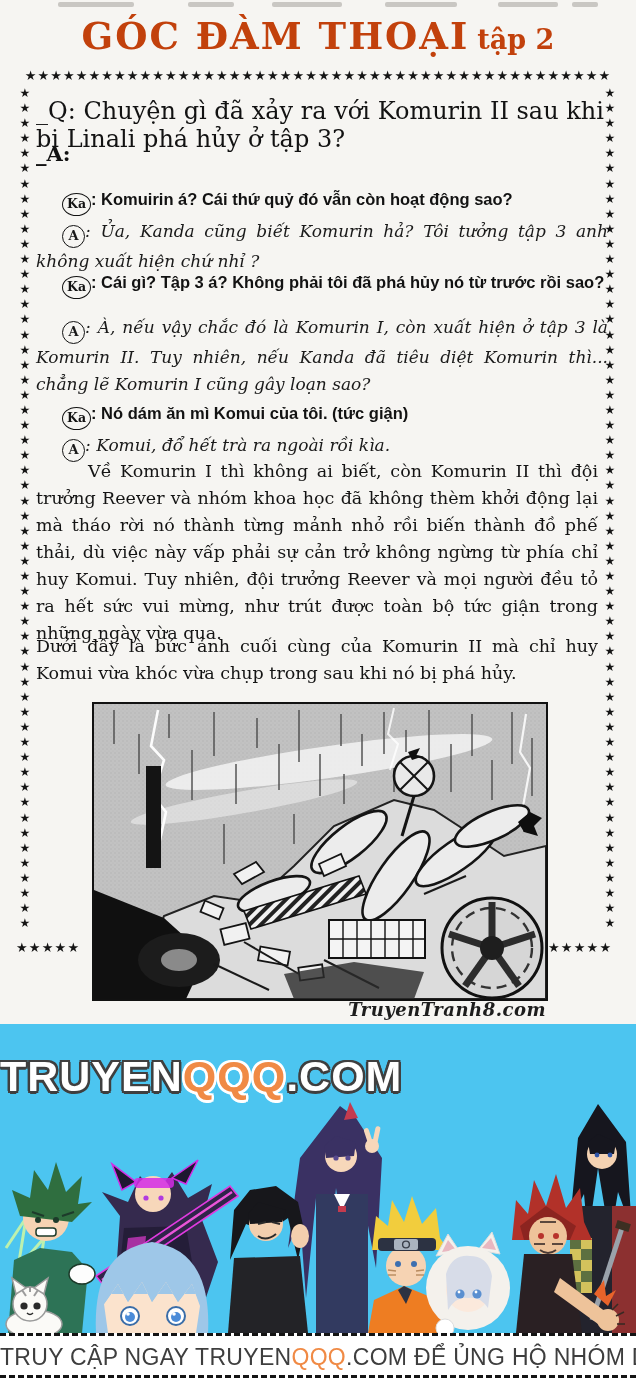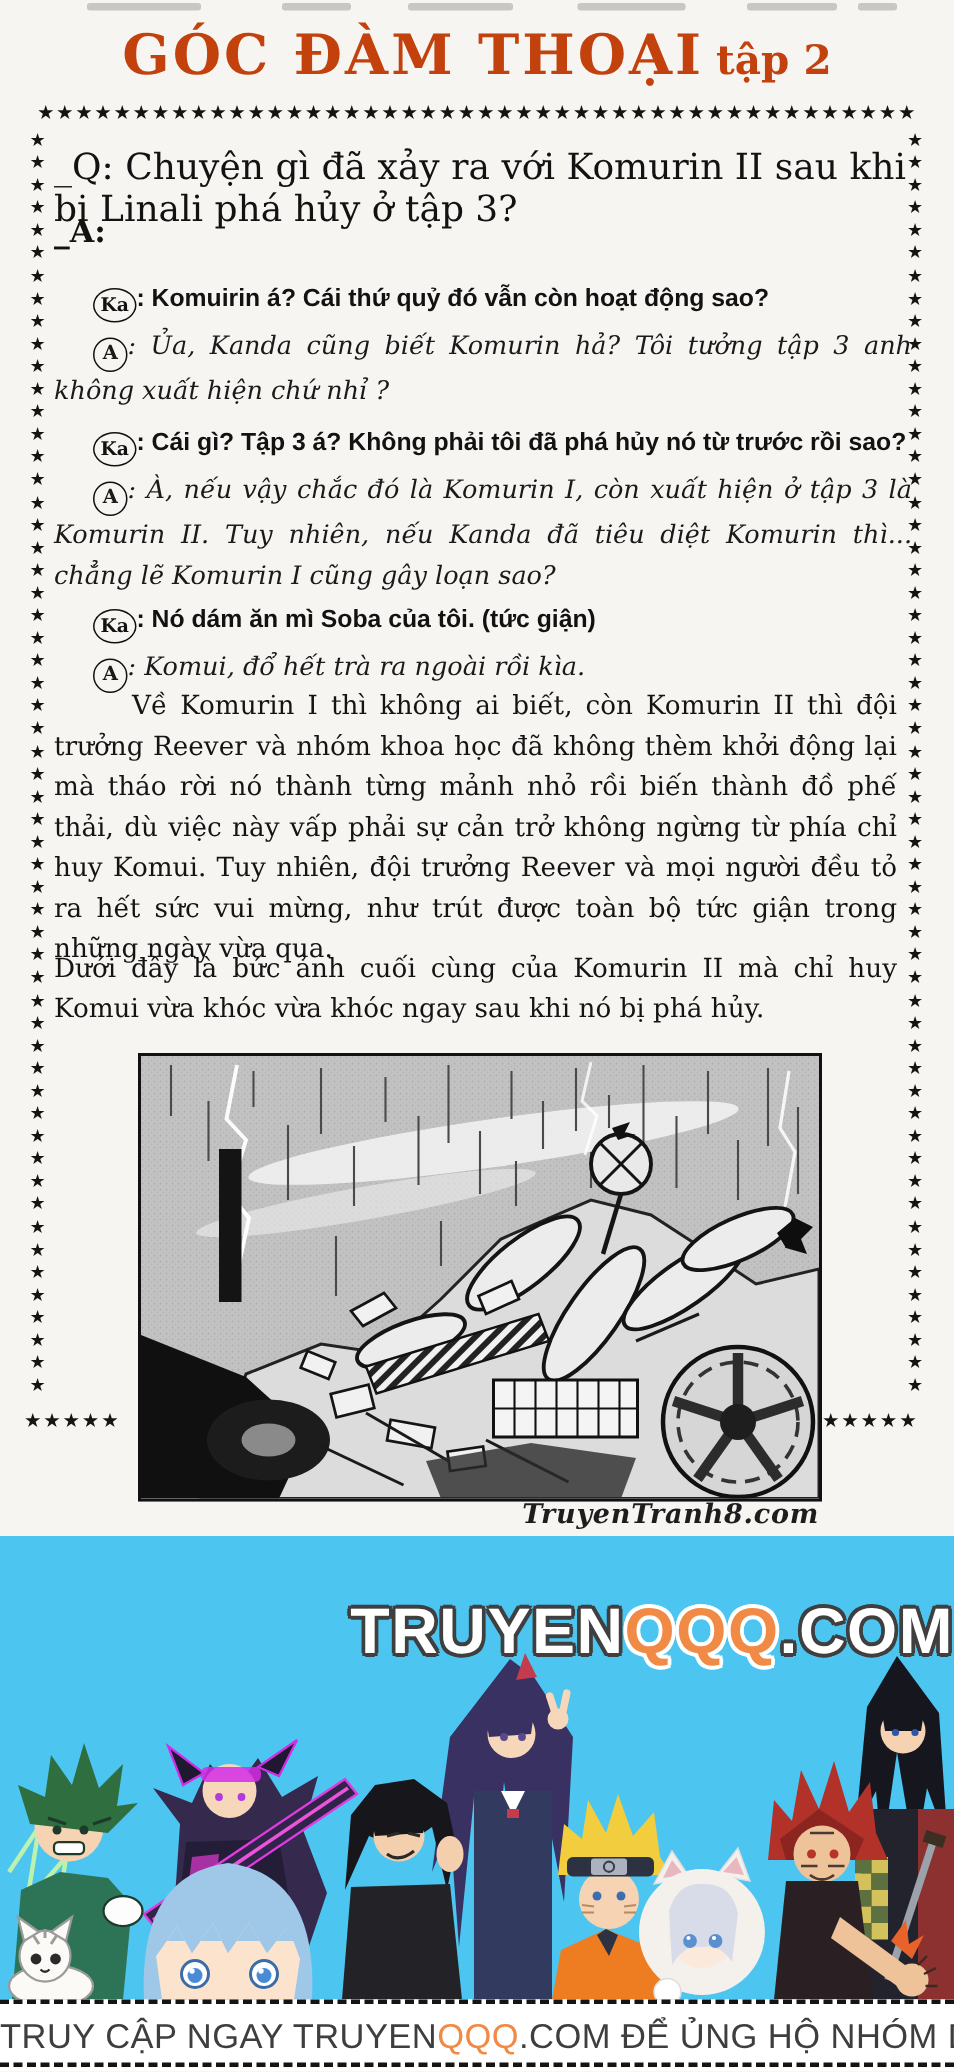--- a/index.html
+++ b/index.html
@@ -37,21 +37,21 @@
   .caption{position:absolute;left:36px;top:633px;width:562px;font-size:17.5px;line-height:27px;text-align:justify;margin:0;color:#141414;}
 
   
   .panel{position:absolute;left:92px;top:702px;width:452px;height:295px;border:2.5px solid #111;background:#c2c2c2;}
   .watermark{position:absolute;left:280px;top:999px;width:266px;text-align:right;font-family:"DejaVu Serif",serif;font-weight:bold;font-style:italic;font-size:18px;color:#1d1d1d;letter-spacing:0.5px;}
 
   
   .banner{position:absolute;left:0;top:1024px;width:636px;height:309px;background:#4cc5f0;overflow:hidden;}
   .banner-line1{position:absolute;top:14px;left:0;width:636px;text-align:center;font-family:"Liberation Sans",sans-serif;font-weight:bold;font-size:21.5px;letter-spacing:0.5px;color:#ffffff;
     text-shadow:2px 0 #3a3a3a,-2px 0 #3a3a3a,0 2px #3a3a3a,0 -2px #3a3a3a,1.6px 1.6px #3a3a3a,-1.6px 1.6px #3a3a3a,1.6px -1.6px #3a3a3a,-1.6px -1.6px #3a3a3a;}
-  .banner-site{position:absolute;top:40px;left:0;width:636px;text-align:right;font-family:"Liberation Sans",sans-serif;font-weight:bold;font-size:43px;letter-spacing:1px;}
+  .banner-site{position:absolute;top:28px;left:0;width:636px;text-align:left;font-family:"Liberation Sans",sans-serif;font-weight:bold;font-size:43px;letter-spacing:1px;}
   .site-w{color:#ffffff;text-shadow:2.5px 0 #3f3f3f,-2.5px 0 #3f3f3f,0 2.5px #3f3f3f,0 -2.5px #3f3f3f,2px 2px #3f3f3f,-2px 2px #3f3f3f,2px -2px #3f3f3f,-2px -2px #3f3f3f;}
   .site-q{color:#f08a45;text-shadow:2.5px 0 #fff,-2.5px 0 #fff,0 2.5px #fff,0 -2.5px #fff,2px 2px #fff,-2px 2px #fff,2px -2px #fff,-2px -2px #fff;}
   .chars{position:absolute;left:0;top:74px;width:636px;height:235px;}
 
   
   .footer{position:absolute;left:0;top:1333px;width:636px;height:48px;background:#ffffff;border-top:3px dashed #141414;box-sizing:border-box;}
   .footer-text{position:absolute;top:8px;left:0;width:636px;text-align:center;font-family:"Liberation Sans",sans-serif;font-size:23px;letter-spacing:0.3px;color:#3e3e3e;white-space:nowrap;}
   .footer-accent{color:#f08a45;}
   .footer-dash-bottom{position:absolute;left:0;bottom:3px;width:636px;border-top:3px dashed #141414;}
 </style>
@@ -188,30 +188,30 @@
 <div class="stars star-row-bottom right">★★★★★</div>
 
 <div class="content">
   <div class="qtext">_Q: Chuyện gì đã xảy ra với Komurin II sau khi bị Linali phá hủy ở tập 3?</div>
   <div class="alabel">_A:</div>
 
   <p class="dline ka" style="top:186px;"><span class="badge ka">Ka</span><span>: Komuirin á? Cái thứ quỷ đó vẫn còn hoạt động sao?</span></p>
 
   <p class="dline ans" style="top:218px;"><span class="badge ans">A</span><span>: Ủa, Kanda cũng biết Komurin hả? Tôi tưởng tập 3 anh không xuất hiện chứ nhỉ ?</span></p>
 
-  <p class="dline ka" style="top:282px;"><span class="badge ka">Ka</span><span>: Cái gì? Tập 3 á? Không phải tôi đã phá hủy nó từ trước rồi sao?</span></p>
+  <p class="dline ka" style="top:269px;"><span class="badge ka">Ka</span><span>: Cái gì? Tập 3 á? Không phải tôi đã phá hủy nó từ trước rồi sao?</span></p>
 
   <p class="dline ans" style="top:314px;"><span class="badge ans">A</span><span>: À, nếu vậy chắc đó là Komurin I, còn xuất hiện ở tập 3 là Komurin II. Tuy nhiên, nếu Kanda đã tiêu diệt Komurin thì... chẳng lẽ Komurin I cũng gây loạn sao?</span></p>
 
-  <p class="dline ka" style="top:400px;"><span class="badge ka">Ka</span><span>: Nó dám ăn mì Soba của tôi. (tức giận)</span></p>
+  <p class="dline ka" style="top:400px;"><span class="badge ka">Ka</span><span>: Nó dám ăn mì Komui của tôi. (tức giận)</span></p>
 
   <p class="dline ans" style="top:432px;"><span class="badge ans">A</span><span>: Komui, đổ hết trà ra ngoài rồi kìa.</span></p>
 
   <p class="para">Về Komurin I thì không ai biết, còn Komurin II thì đội trưởng Reever và nhóm khoa học đã không thèm khởi động lại mà tháo rời nó thành từng mảnh nhỏ rồi biến thành đồ phế thải, dù việc này vấp phải sự cản trở không ngừng từ phía chỉ huy Komui. Tuy nhiên, đội trưởng Reever và mọi người đều tỏ ra hết sức vui mừng, như trút được toàn bộ tức giận trong những ngày vừa qua.</p>
-  <p class="caption">Dưới đây là bức ảnh cuối cùng của Komurin II mà chỉ huy Komui vừa khóc vừa khóc ngay sau khi nó bị phá hủy.</p>
+  <p class="caption">Dưới đây là bức ảnh cuối cùng của Komurin II mà chỉ huy Komui vừa khóc vừa chụp trong sau khi nó bị phá hủy.</p>
 </div>
 
 <div class="panel">
   <svg width="452" height="295" viewBox="0 0 452 295">
     <defs>
       <pattern id="dots" width="4" height="4" patternUnits="userSpaceOnUse">
         <circle cx="1" cy="1" r="0.7" fill="#9a9a9a"></circle>
         <circle cx="3" cy="3" r="0.6" fill="#ababab"></circle>
       </pattern>
       <pattern id="stripes" width="8" height="8" patternTransform="rotate(45)" patternUnits="userSpaceOnUse">

